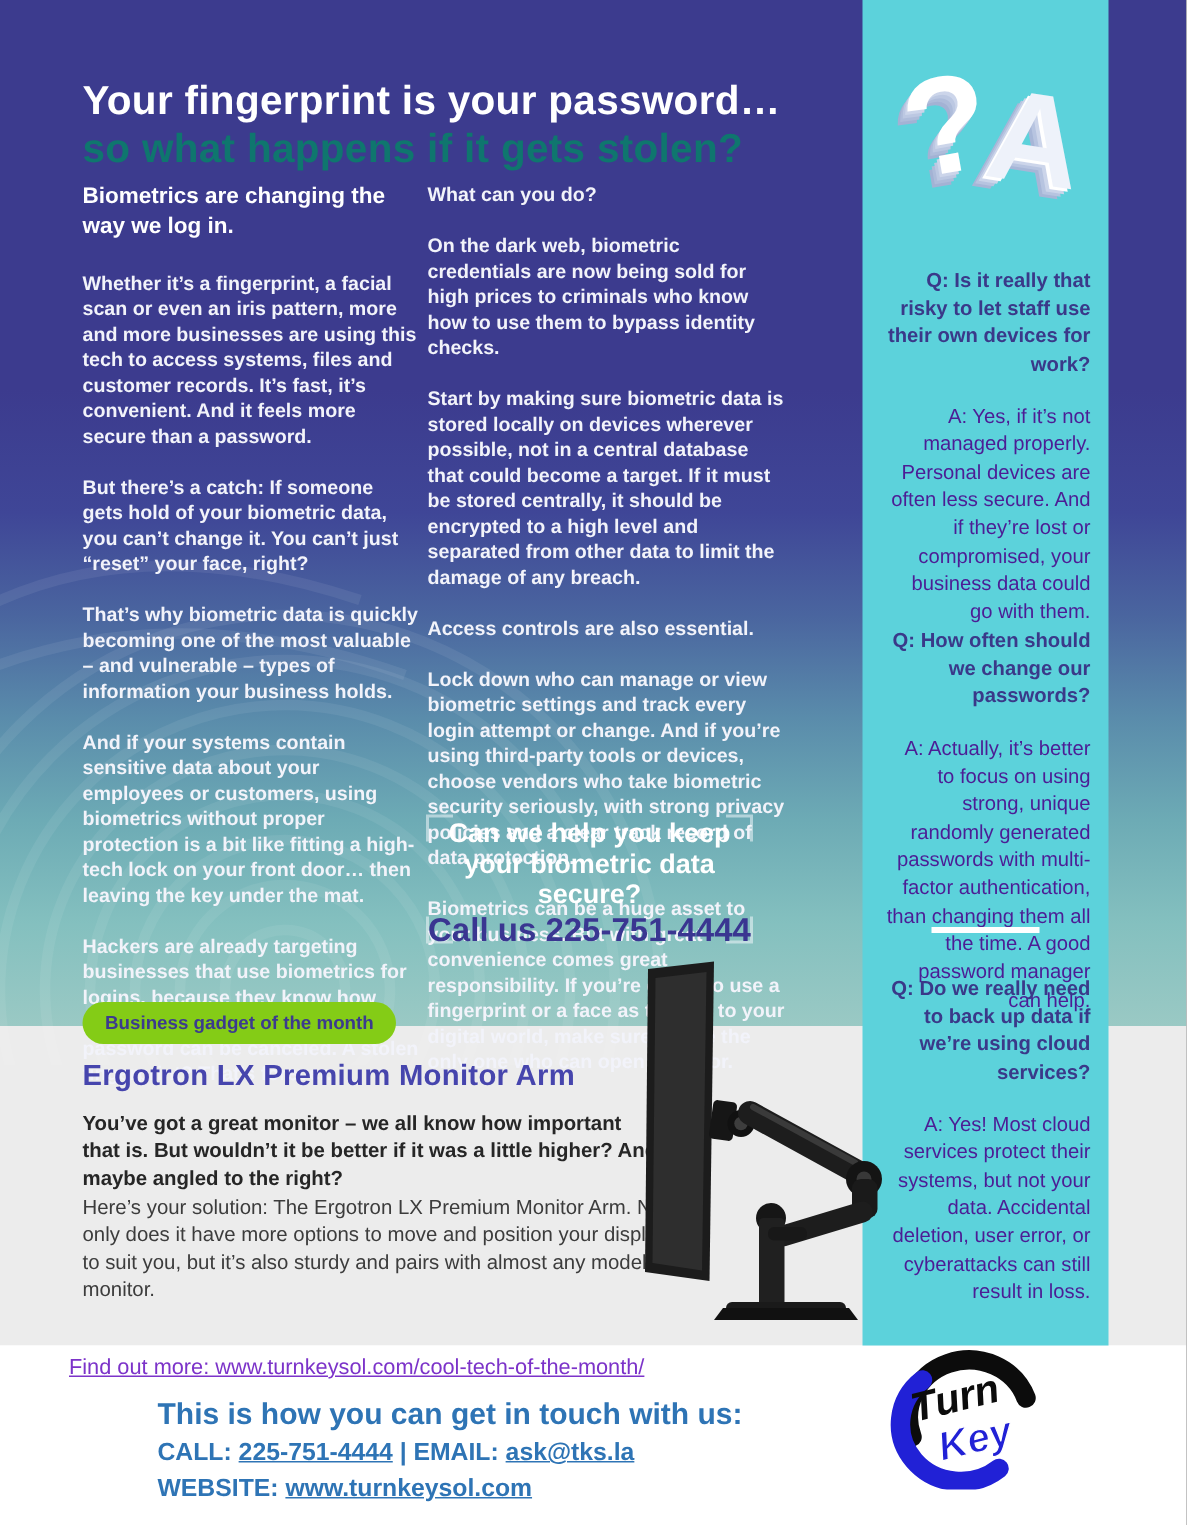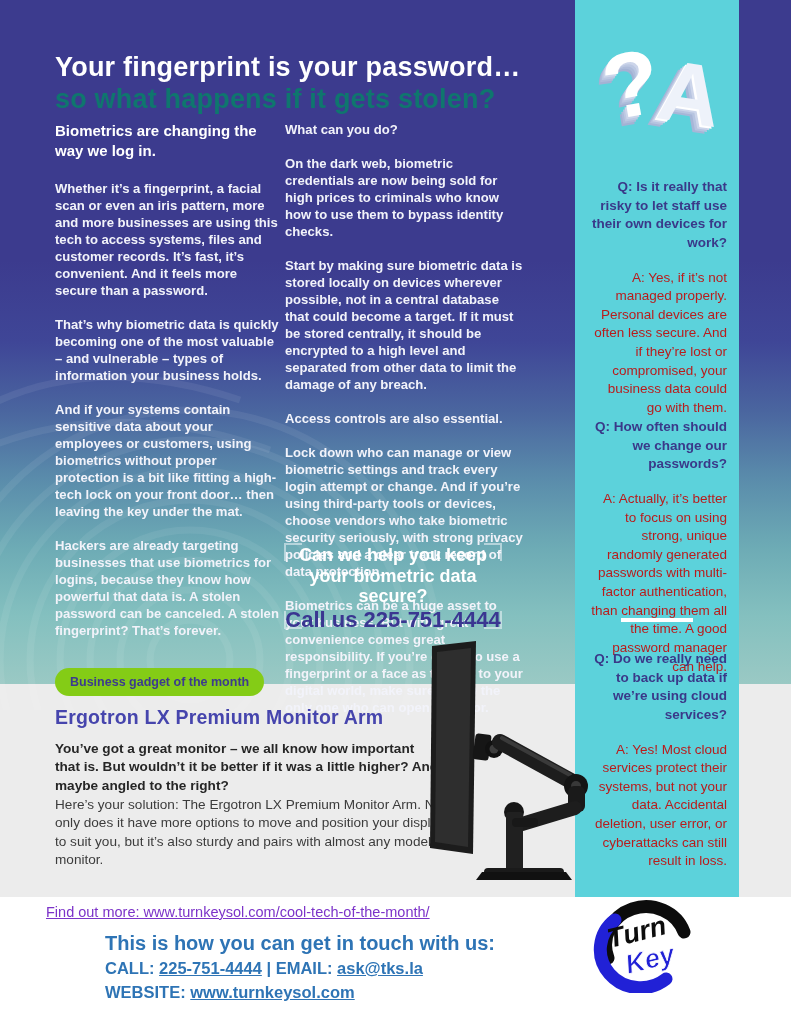--- a/index.html
+++ b/index.html
@@ -17,21 +17,21 @@
   .qa-art{position:absolute;left:0;top:30px;width:164px;height:130px;}
   .qmark{position:absolute;left:28px;top:2px;font-size:92px;font-weight:800;color:#ffffff;
     transform:rotate(-10deg);
     text-shadow:-2px 2px 0 #ccd5ea,-4px 4px 0 #bcc8e2,-6px 6px 0 #aebcda,-8px 8px 0 #a3b2d4;}
   .amark{position:absolute;left:84px;top:14px;font-size:86px;font-weight:800;color:#eef2fa;
     transform:rotate(9deg);
     text-shadow:-2px 2px 0 #ffffff,-4px 4px 0 #ccd5ea,-6px 6px 0 #b7c4e0,-8px 8px 0 #a7b6d7;}
   .qa-block{position:absolute;left:0;width:164px;padding:0 12px 0 14px;box-sizing:border-box;
     text-align:right;}
   .qa-q{color:#3a3989;font-weight:bold;font-size:13.5px;line-height:1.38;margin:0 0 16px 0;}
-  .qa-a{color:#b91c1c;font-weight:500;font-size:13.5px;line-height:1.38;margin:0;}
+  .qa-a{color:#4c1d95;font-weight:500;font-size:13.5px;line-height:1.38;margin:0;}
   .qa-divider{position:absolute;left:46px;top:618px;width:72px;height:3.5px;background:#ffffff;}
   
   .title{position:absolute;left:55px;top:52px;width:520px;line-height:1.18;}
   .title .t1{display:block;color:#ffffff;font-size:27px;font-weight:600;letter-spacing:.2px;}
   .title .t2{display:block;color:#0f766e;font-size:27px;font-weight:800;letter-spacing:.2px;}
   .col{position:absolute;color:#f2f3fa;font-size:13.1px;font-weight:600;line-height:1.3;}
   .col-left{left:55px;top:121px;width:224px;}
   .col-right{left:285px;top:121px;width:240px;}
   .col h3{margin:0 0 18px 0;font-size:15px;font-weight:bold;color:#ffffff;line-height:1.35;}
   .col p{margin:0 0 17px 0;}
@@ -118,20 +118,21 @@
   </div>
 
   <h1 class="title" style="margin:0;">
     <span class="t1">Your fingerprint is your password…</span>
     <span class="t2">so what happens if it gets stolen?</span>
   </h1>
 
   <div class="col col-left">
     <h3>Biometrics are changing the way we log in.</h3>
     <p>Whether it’s a fingerprint, a facial scan or even an iris pattern, more and more businesses are using this tech to access systems, files and customer records. It’s fast, it’s convenient. And it feels more secure than a password.</p>
+    <p>But there’s a catch: If someone gets hold of your biometric data, you can’t change it. You can’t just “reset” your face, right?</p>
     <p>That’s why biometric data is quickly becoming one of the most valuable – and vulnerable – types of information your business holds.</p>
     <p>And if your systems contain sensitive data about your employees or customers, using biometrics without proper protection is a bit like fitting a high-tech lock on your front door… then leaving the key under the mat.</p>
     <p>Hackers are already targeting businesses that use biometrics for logins, because they know how powerful that data is. A stolen password can be canceled. A stolen fingerprint? That’s forever.</p>
   </div>
 
   <div class="col col-right">
     <p>What can you do?</p>
     <p>On the dark web, biometric credentials are now being sold for high prices to criminals who know how to use them to bypass identity checks.</p>
     <p>Start by making sure biometric data is stored locally on devices wherever possible, not in a central database that could become a target. If it must be stored centrally, it should be encrypted to a high level and separated from other data to limit the damage of any breach.</p>
     <p>Access controls are also essential.</p>

